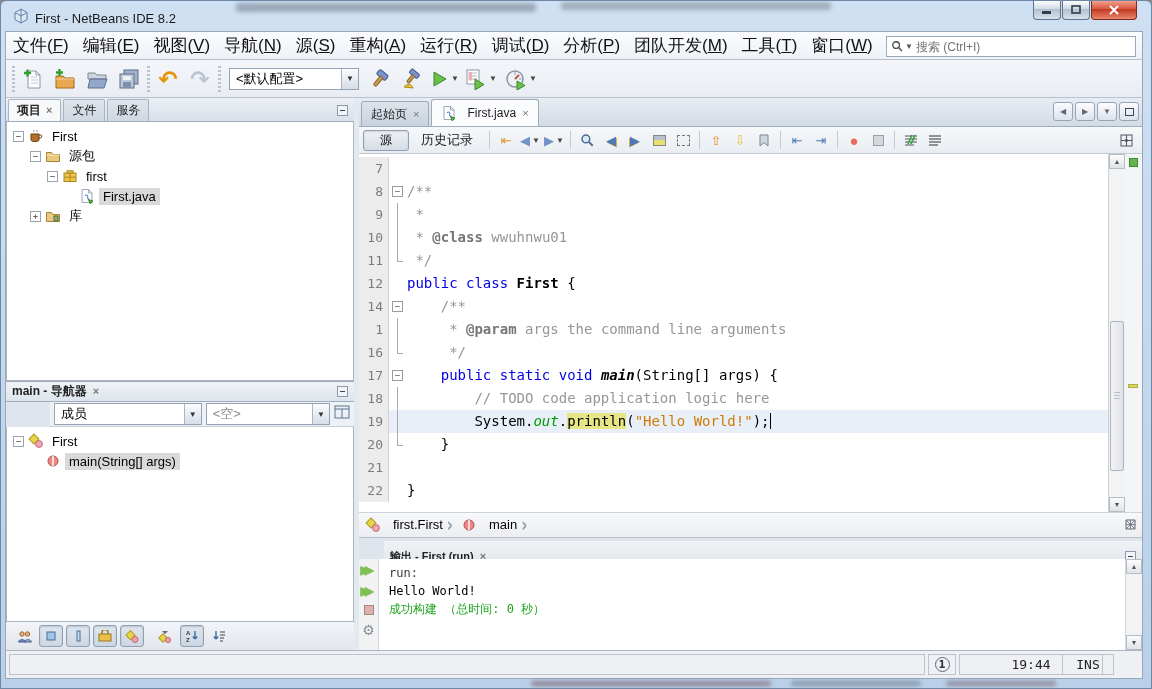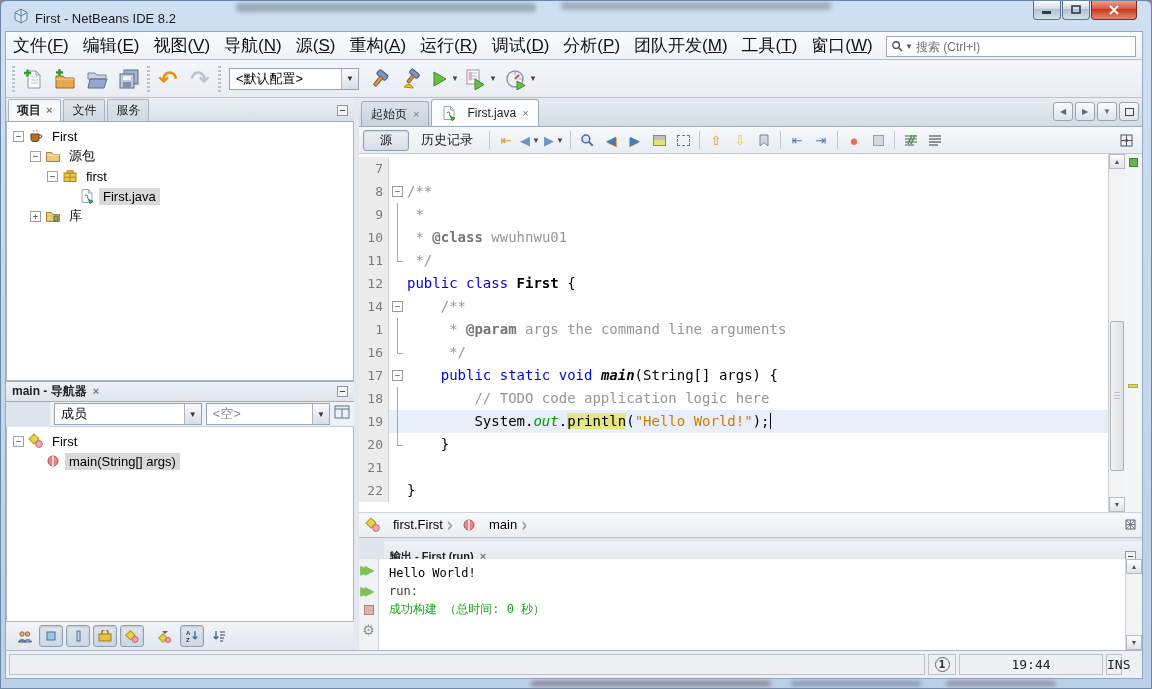--- a/index.html
+++ b/index.html
@@ -699,36 +699,36 @@
         <span style="flex:1"></span>
         <span class="minbox"></span>
       </div>
       <div class="outbody">
         <div class="outstrip">
           <div class="rr">▶▶</div>
           <div class="rr">▶▶</div>
           <div class="stopsq"></div>
           <div class="gear">⚙</div>
         </div>
-        <div class="outlines" id="out-lines"><div style="color: rgb(0, 0, 0);">Hello World!</div><div style="color: rgb(58, 58, 58);">run:</div><div style="color: rgb(31, 165, 31);">成功构建 （总时间: 0 秒）</div></div>
+        <div class="outlines" id="out-lines"><div style="color: rgb(58, 58, 58);">run:</div><div style="color: rgb(0, 0, 0);">Hello World!</div><div style="color: rgb(31, 165, 31);">成功构建 （总时间: 0 秒）</div></div>
         <div class="outscroll">
           <div class="sbtn" style="top:0;">▲</div>
           <div class="sbtn" style="bottom:0;">▼</div>
         </div>
       </div>
     </div>
   </div>
 
   <div class="statusbar">
     <div class="scell" style="left:3px;width:916px;"></div>
     <div class="scell" style="left:922px;width:28px;">
       <div class="notif">1</div>
     </div>
     <div class="scell stext" style="left:953px;width:144px;">19:44</div>
-    <div class="scell stext" style="left:1100px;width:16px;">INS</div>
+    <div class="scell stext" style="left:1056px;width:52px;">INS</div>
   </div>
 
   <div class="bottomframe">
     <div class="smudge" style="left:530px;top:2px;width:240px;height:5px;background:#6e4450;opacity:.55;"></div>
     <div class="smudge" style="left:790px;top:2px;width:130px;height:5px;background:#55606e;opacity:.5;"></div>
     <div class="smudge" style="left:945px;top:2px;width:110px;height:5px;background:#6b4a55;opacity:.5;"></div>
   </div>
 </div>
 
 </body></html>

